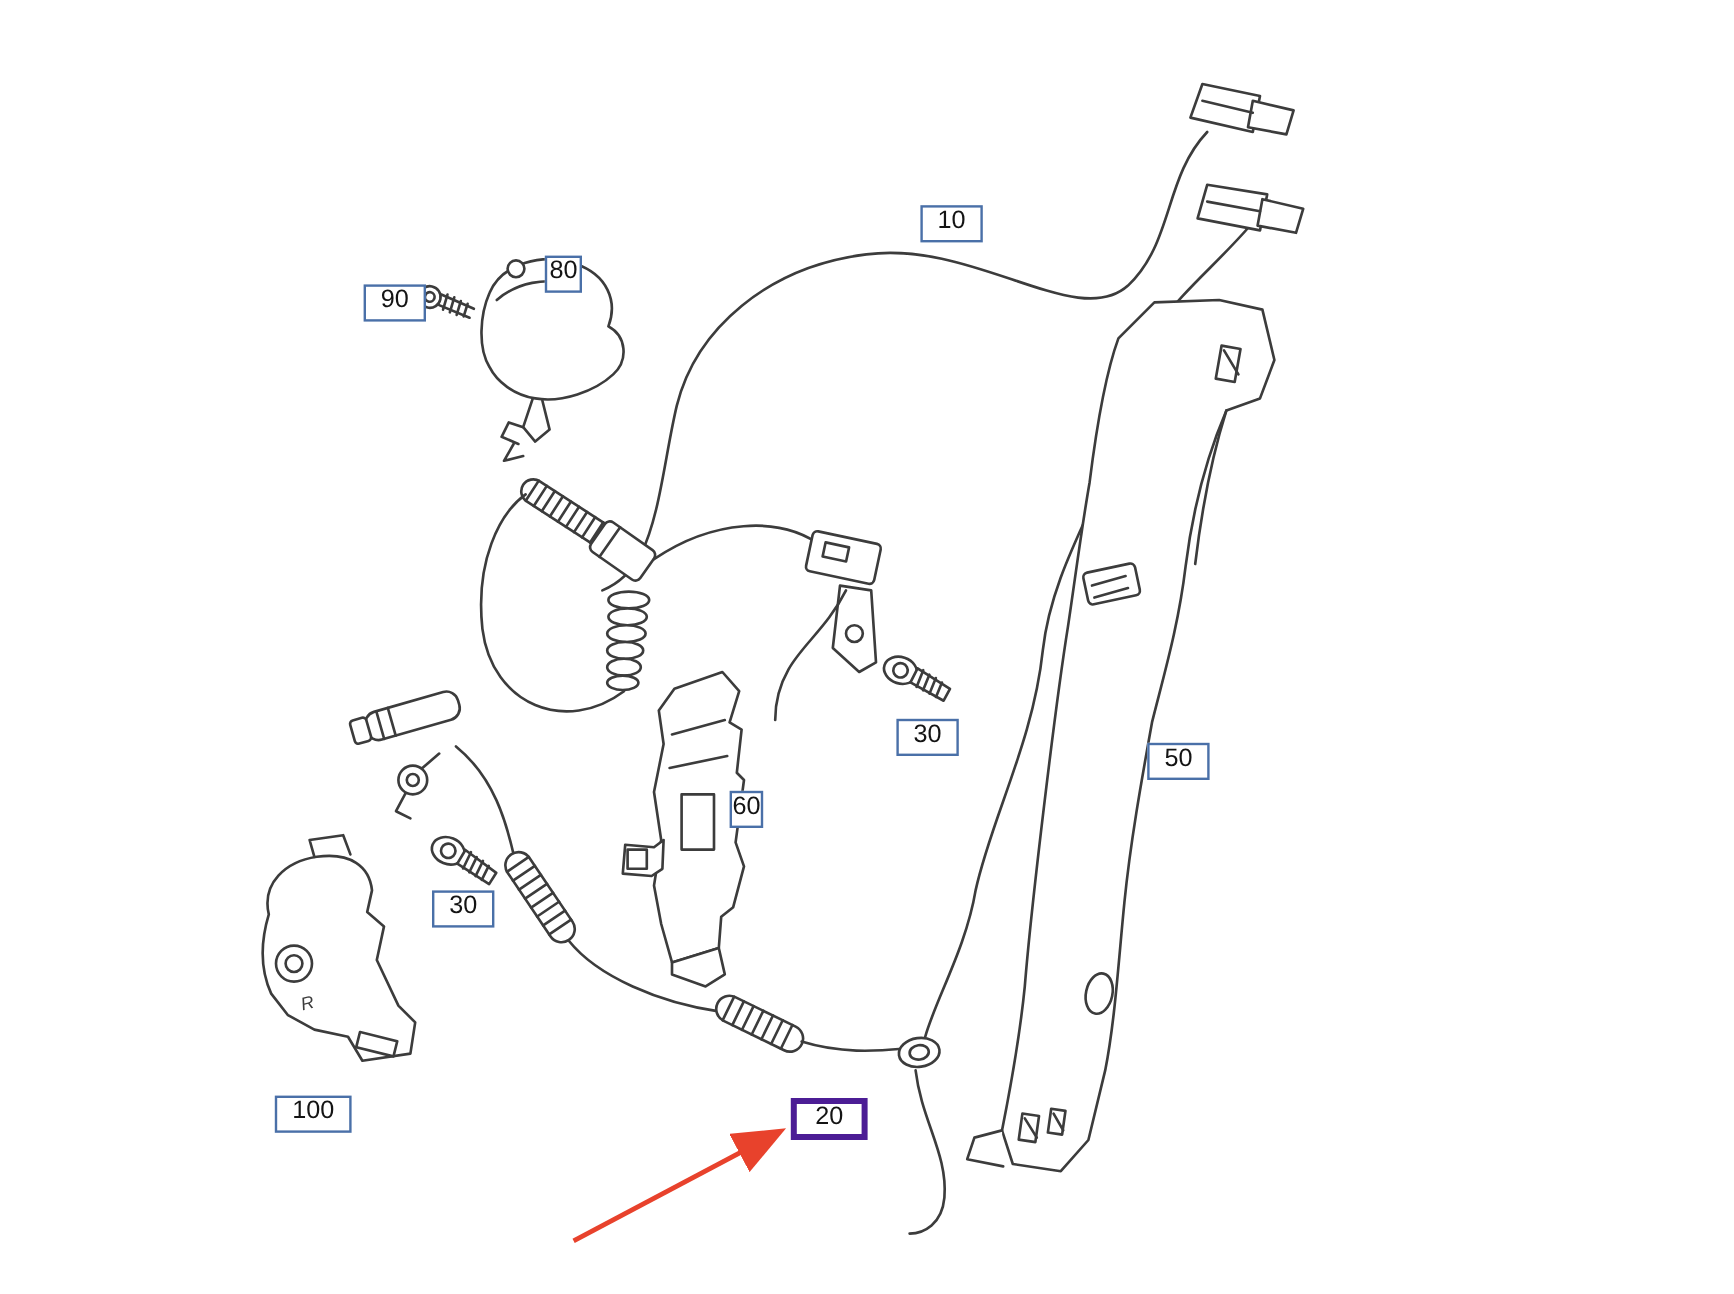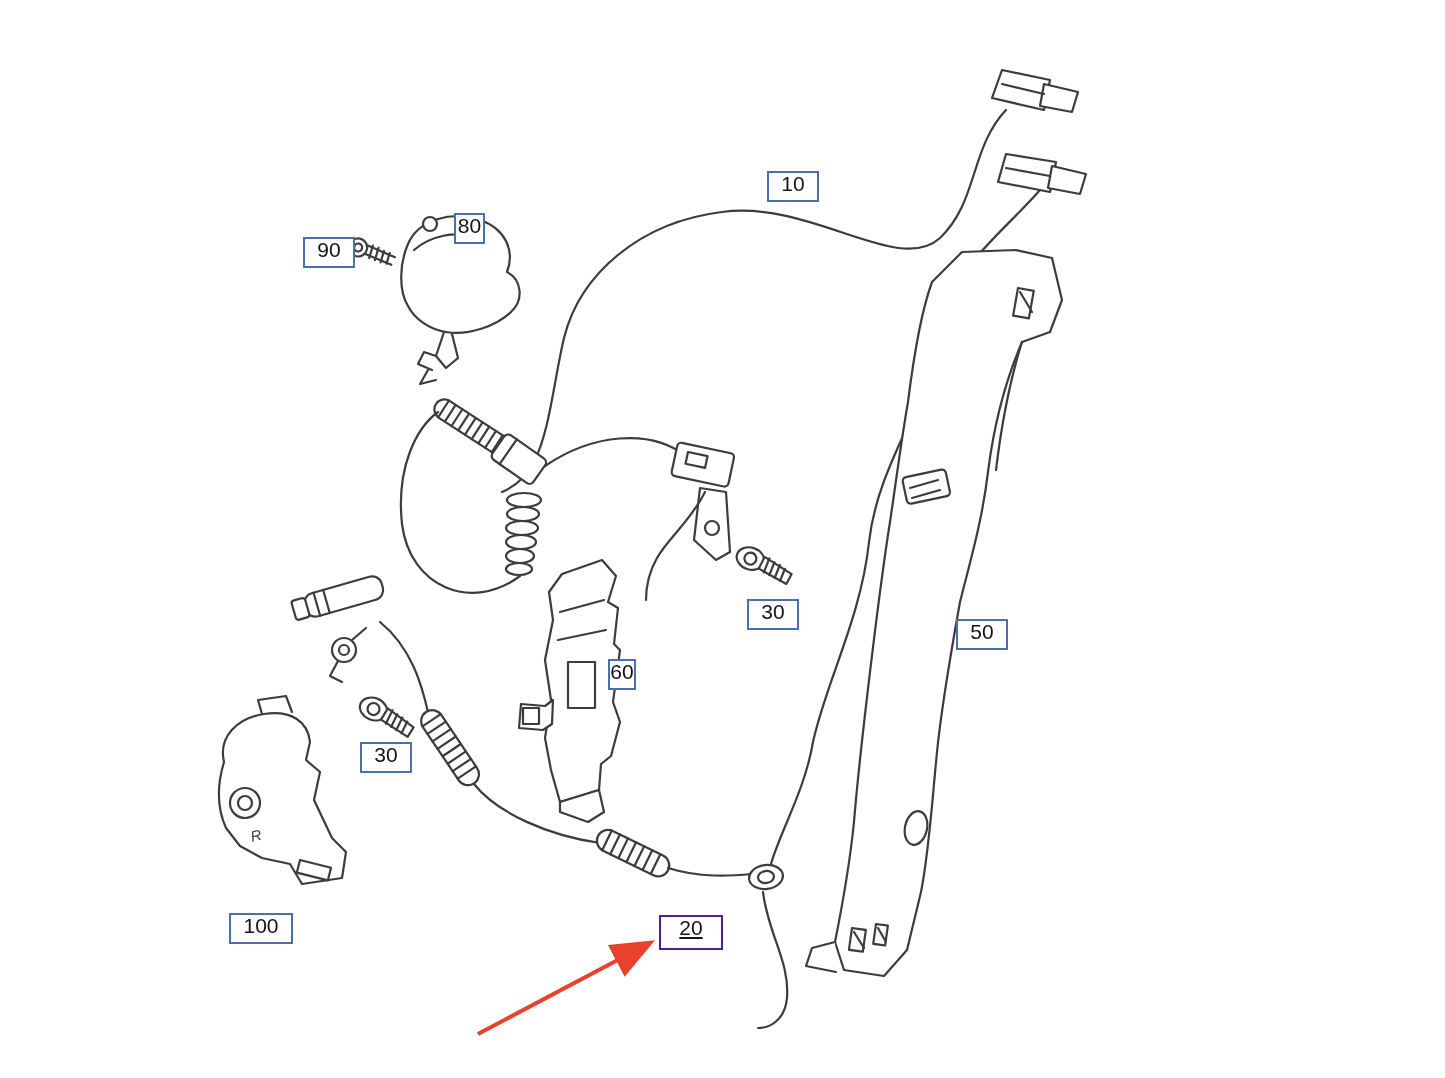--- a/index.html
+++ b/index.html
@@ -6,21 +6,21 @@
   html,body { background:#ffffff; font-family:"Liberation Sans", sans-serif; }
   .stage {
     position:relative; width:1445px; height:1078px; background:#ffffff; overflow:hidden;
   }
   .stage > svg { position:absolute; left:0; top:0; }
   .callout {
     position:absolute; display:flex; justify-content:center;
     background:#ffffff; border:2px solid #4a70a8; color:#141414;
     font-size:21px; line-height:1; cursor:pointer; user-select:none;
   }
-  .callout.highlight { border:2px solid #4c1d95;text-decoration:underline; }
+  .callout.highlight { border:5px solid #4c1d95; }
 </style>
 </head>
 <body>
 
 <div class="stage">
 
   <svg width="1445" height="1078" viewBox="0 0 1445 1078">
     <defs>
       <marker id="arrowhead" markerWidth="11" markerHeight="9" refX="9" refY="4.5" orient="auto">
         <polygon points="0,0 11,4.5 0,9" fill="#e8422c"></polygon>

